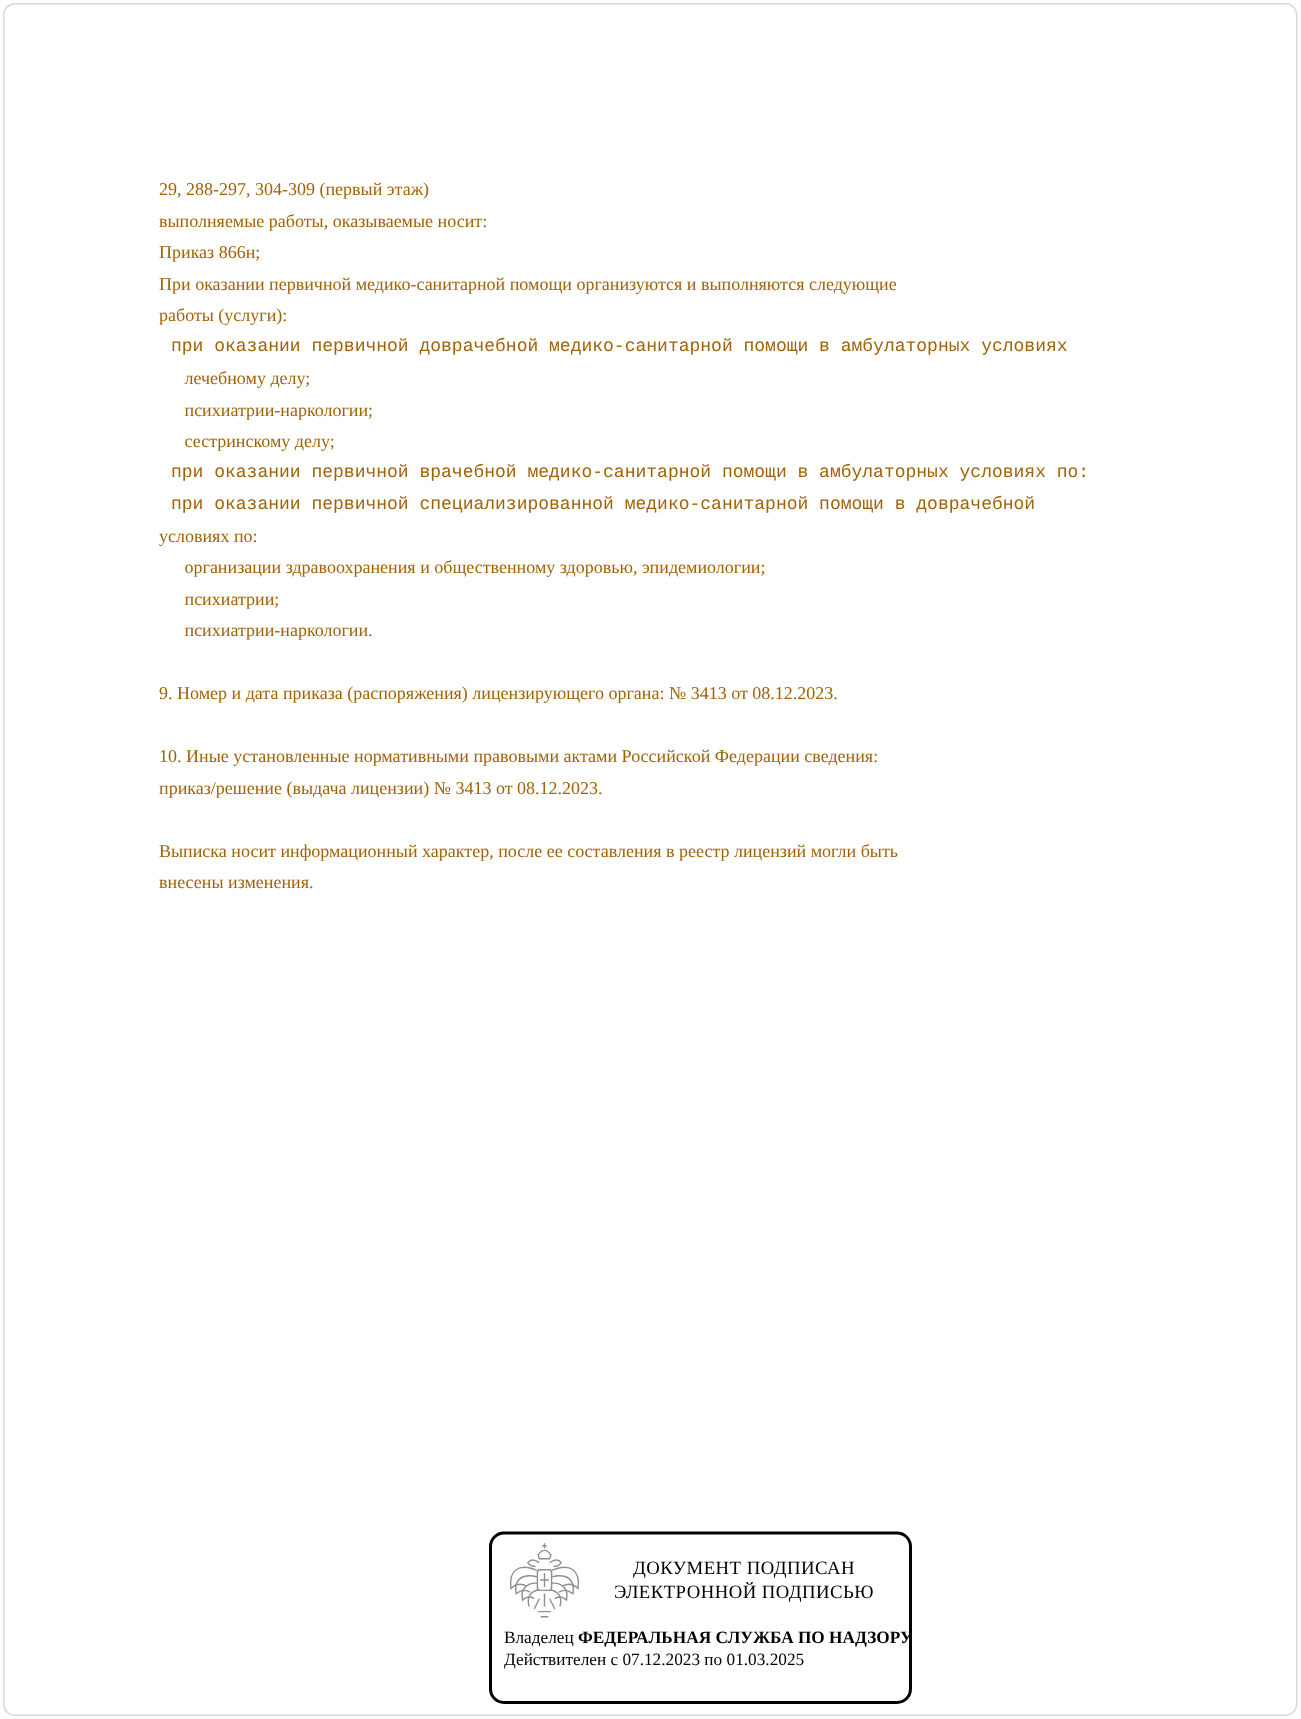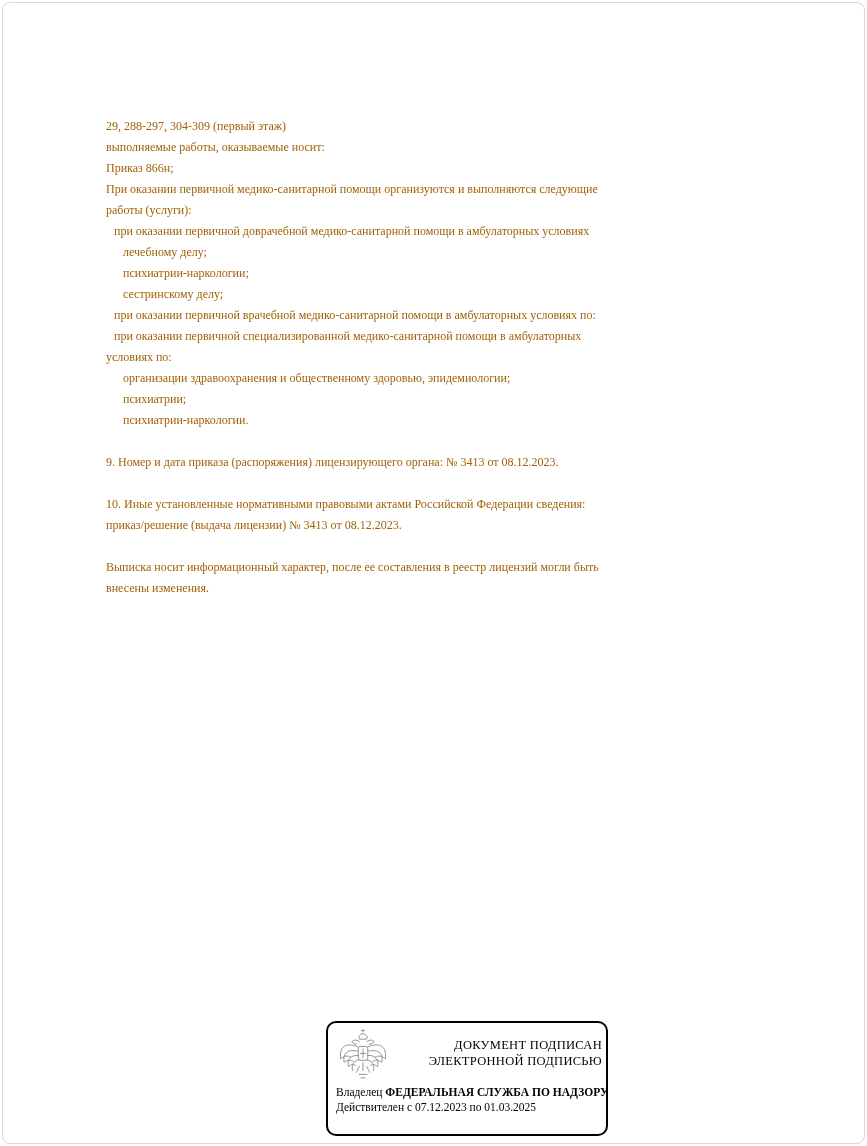--- a/index.html
+++ b/index.html
@@ -20,42 +20,42 @@
   .doc-text {
     position: absolute;
     left: 103px; top: 73px;
     width: 712px;
     font-size: 12px;
     line-height: 21px;
     color: #a16207;
     margin-top: 40px;
   }
   .doc-line { white-space: pre; }
-  .ind-1 { padding-left: 8px; }
+  .ind-1 { padding-left: 8px; font-family: Liberation Mono, monospace; }
   .ind-2 { padding-left: 17px; }
   .blank-line { height: 21px; }
 
   .stamp {
     position: absolute;
     left: 323px; top: 1018px;
     width: 282px; height: 115px;
     border: 2px solid #000000;
     border-radius: 10px;
     background: #ffffff;
     overflow: hidden;
   }
   .stamp-emblem {
     position: absolute;
     left: 9px; top: 5px;
     width: 52px; height: 55px;
   }
   .stamp-title {
     position: absolute;
     left: 62px; right: 4px; top: 14px;
-    text-align: right;
+    text-align: center;
     font-size: 12.5px;
     line-height: 16px;
     letter-spacing: 0.3px;
     color: #000000;
   }
   .stamp-info {
     position: absolute;
     left: 8px; top: 62px; right: 0;
     font-size: 11.5px;
     line-height: 15px;
@@ -73,21 +73,21 @@
       <div class="doc-line">29, 288-297, 304-309 (первый этаж)</div>
       <div class="doc-line">выполняемые работы, оказываемые носит:</div>
       <div class="doc-line">Приказ 866н;</div>
       <div class="doc-line">При оказании первичной медико-санитарной помощи организуются и выполняются следующие</div>
       <div class="doc-line">работы (услуги):</div>
       <div class="doc-line ind-1">при оказании первичной доврачебной медико-санитарной помощи в амбулаторных условиях</div>
       <div class="doc-line ind-2">лечебному делу;</div>
       <div class="doc-line ind-2">психиатрии-наркологии;</div>
       <div class="doc-line ind-2">сестринскому делу;</div>
       <div class="doc-line ind-1">при оказании первичной врачебной медико-санитарной помощи в амбулаторных условиях по:</div>
-      <div class="doc-line ind-1">при оказании первичной специализированной медико-санитарной помощи в амбулаторных</div>
+      <div class="doc-line ind-1">при оказании первичной специализированной медико-санитарной помощи в доврачебной</div>
       <div class="doc-line">условиях по:</div>
       <div class="doc-line ind-2">организации здравоохранения и общественному здоровью, эпидемиологии;</div>
       <div class="doc-line ind-2">психиатрии;</div>
       <div class="doc-line ind-2">психиатрии-наркологии.</div>
       <div class="blank-line"></div>
       <div class="doc-line">9. Номер и дата приказа (распоряжения) лицензирующего органа: № 3413 от 08.12.2023.</div>
       <div class="blank-line"></div>
       <div class="doc-line">10. Иные установленные нормативными правовыми актами Российской Федерации сведения:</div>
       <div class="doc-line">приказ/решение (выдача лицензии) № 3413 от 08.12.2023.</div>
       <div class="blank-line"></div>

